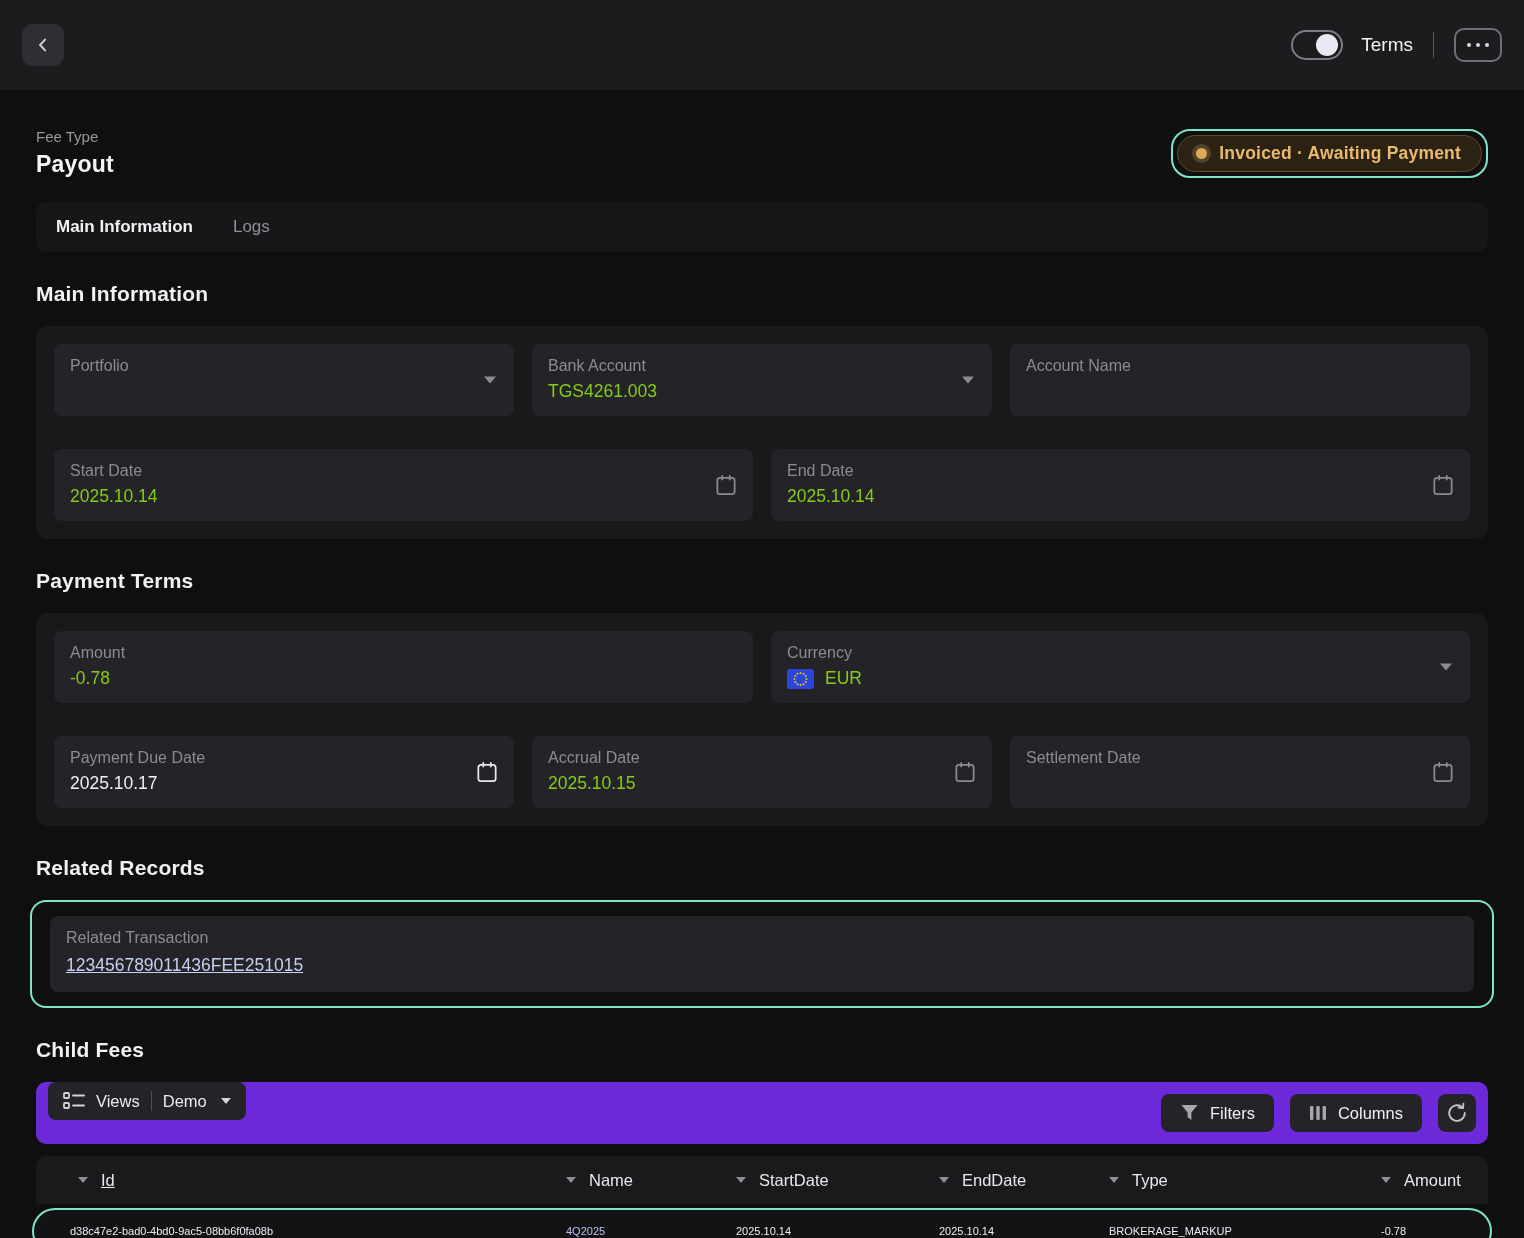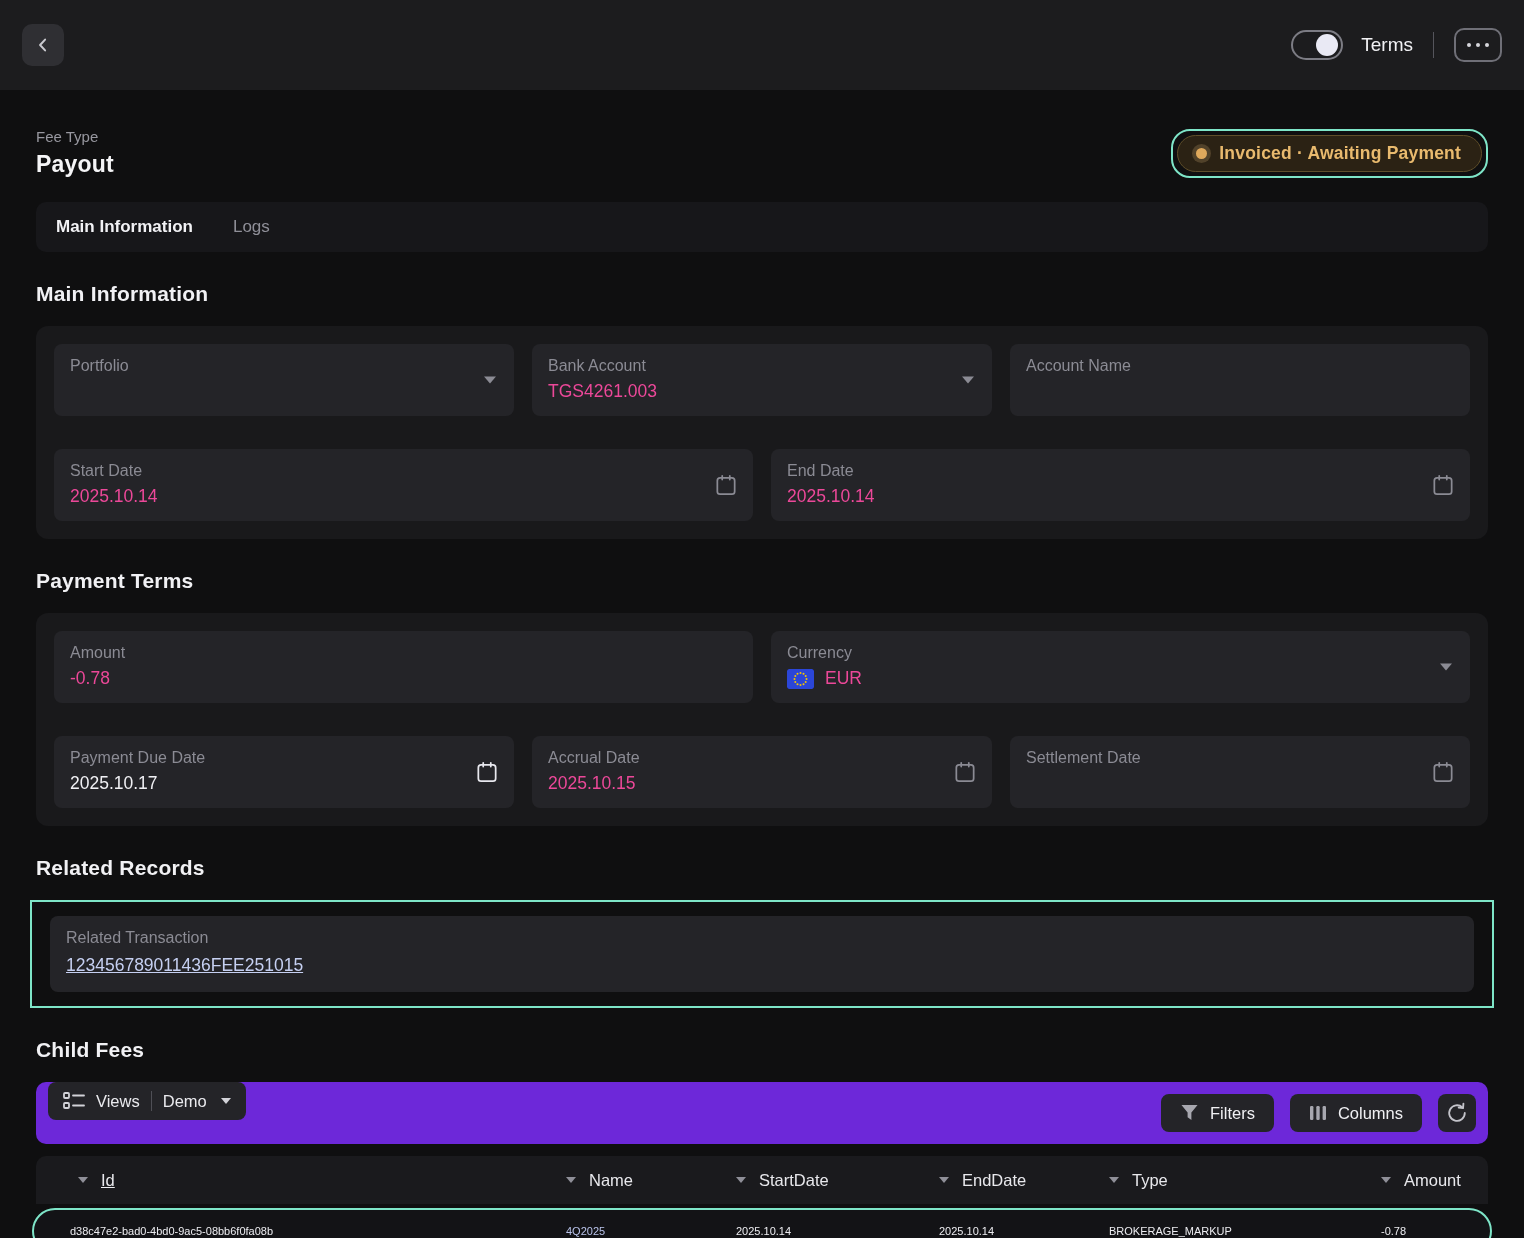--- a/index.html
+++ b/index.html
@@ -65,33 +65,33 @@
 
   .panel { background:#19191b; border-radius:12px; padding:18px; display:flex; flex-direction:column; gap:33px; }
   .row3 { display:grid; grid-template-columns:1fr 1fr 1fr; gap:18px; }
   .row2 { display:grid; grid-template-columns:1fr 1fr; gap:18px; }
 
   .field {
     background:#242428; border-radius:8px; height:72px;
     padding:12px 16px; position:relative; cursor:pointer;
   }
   .f-label { font-size:16px; color:#8b8b94; line-height:1.25; }
-  .f-value { font-size:17.5px; color:#ec4899; margin-top:5px; line-height:1.2; min-height:21px; }
+  .f-value { font-size:17.5px; color:#84cc16; margin-top:5px; line-height:1.2; min-height:21px; }
   .f-value.bright { color:#f0f0f4; }
   .chev {
     position:absolute; right:18px; top:50%; transform:translateY(-50%);
     width:0; height:0; border-left:6px solid transparent; border-right:6px solid transparent;
     border-top:7px solid #8b8b94;
   }
   .cal { position:absolute; right:14px; top:50%; transform:translateY(-50%); color:#8b8b94; display:flex; }
   .cal.bright { color:#e8e8ee; }
   .currency-row { display:flex; align-items:center; gap:11px; margin-top:5px; }
   .flag { display:flex; border-radius:2px; overflow:hidden; }
 
-  .teal-wrap { border:2px solid var(--teal); border-radius:0; padding:14px 18px; margin:0 -6px; }
+  .teal-wrap { border:2px solid var(--teal); border-radius:16px; padding:14px 18px; margin:0 -6px; }
   .rt-field { background:#242428; border-radius:8px; padding:12px 16px; height:76px; }
   .rt-link { font-size:17.5px; color:var(--link); text-decoration:underline; margin-top:7px; display:inline-block; cursor:pointer; }
 
   .toolbar {
     margin-top:20px; background:#6d28d9; border-radius:10px; height:62px;
     display:flex; justify-content:space-between; padding:0 12px;
   }
   .views-btn {
     background:#242428; border-radius:8px; height:38px;
     display:flex; align-items:center; padding:0 15px; gap:11px; cursor:pointer;

